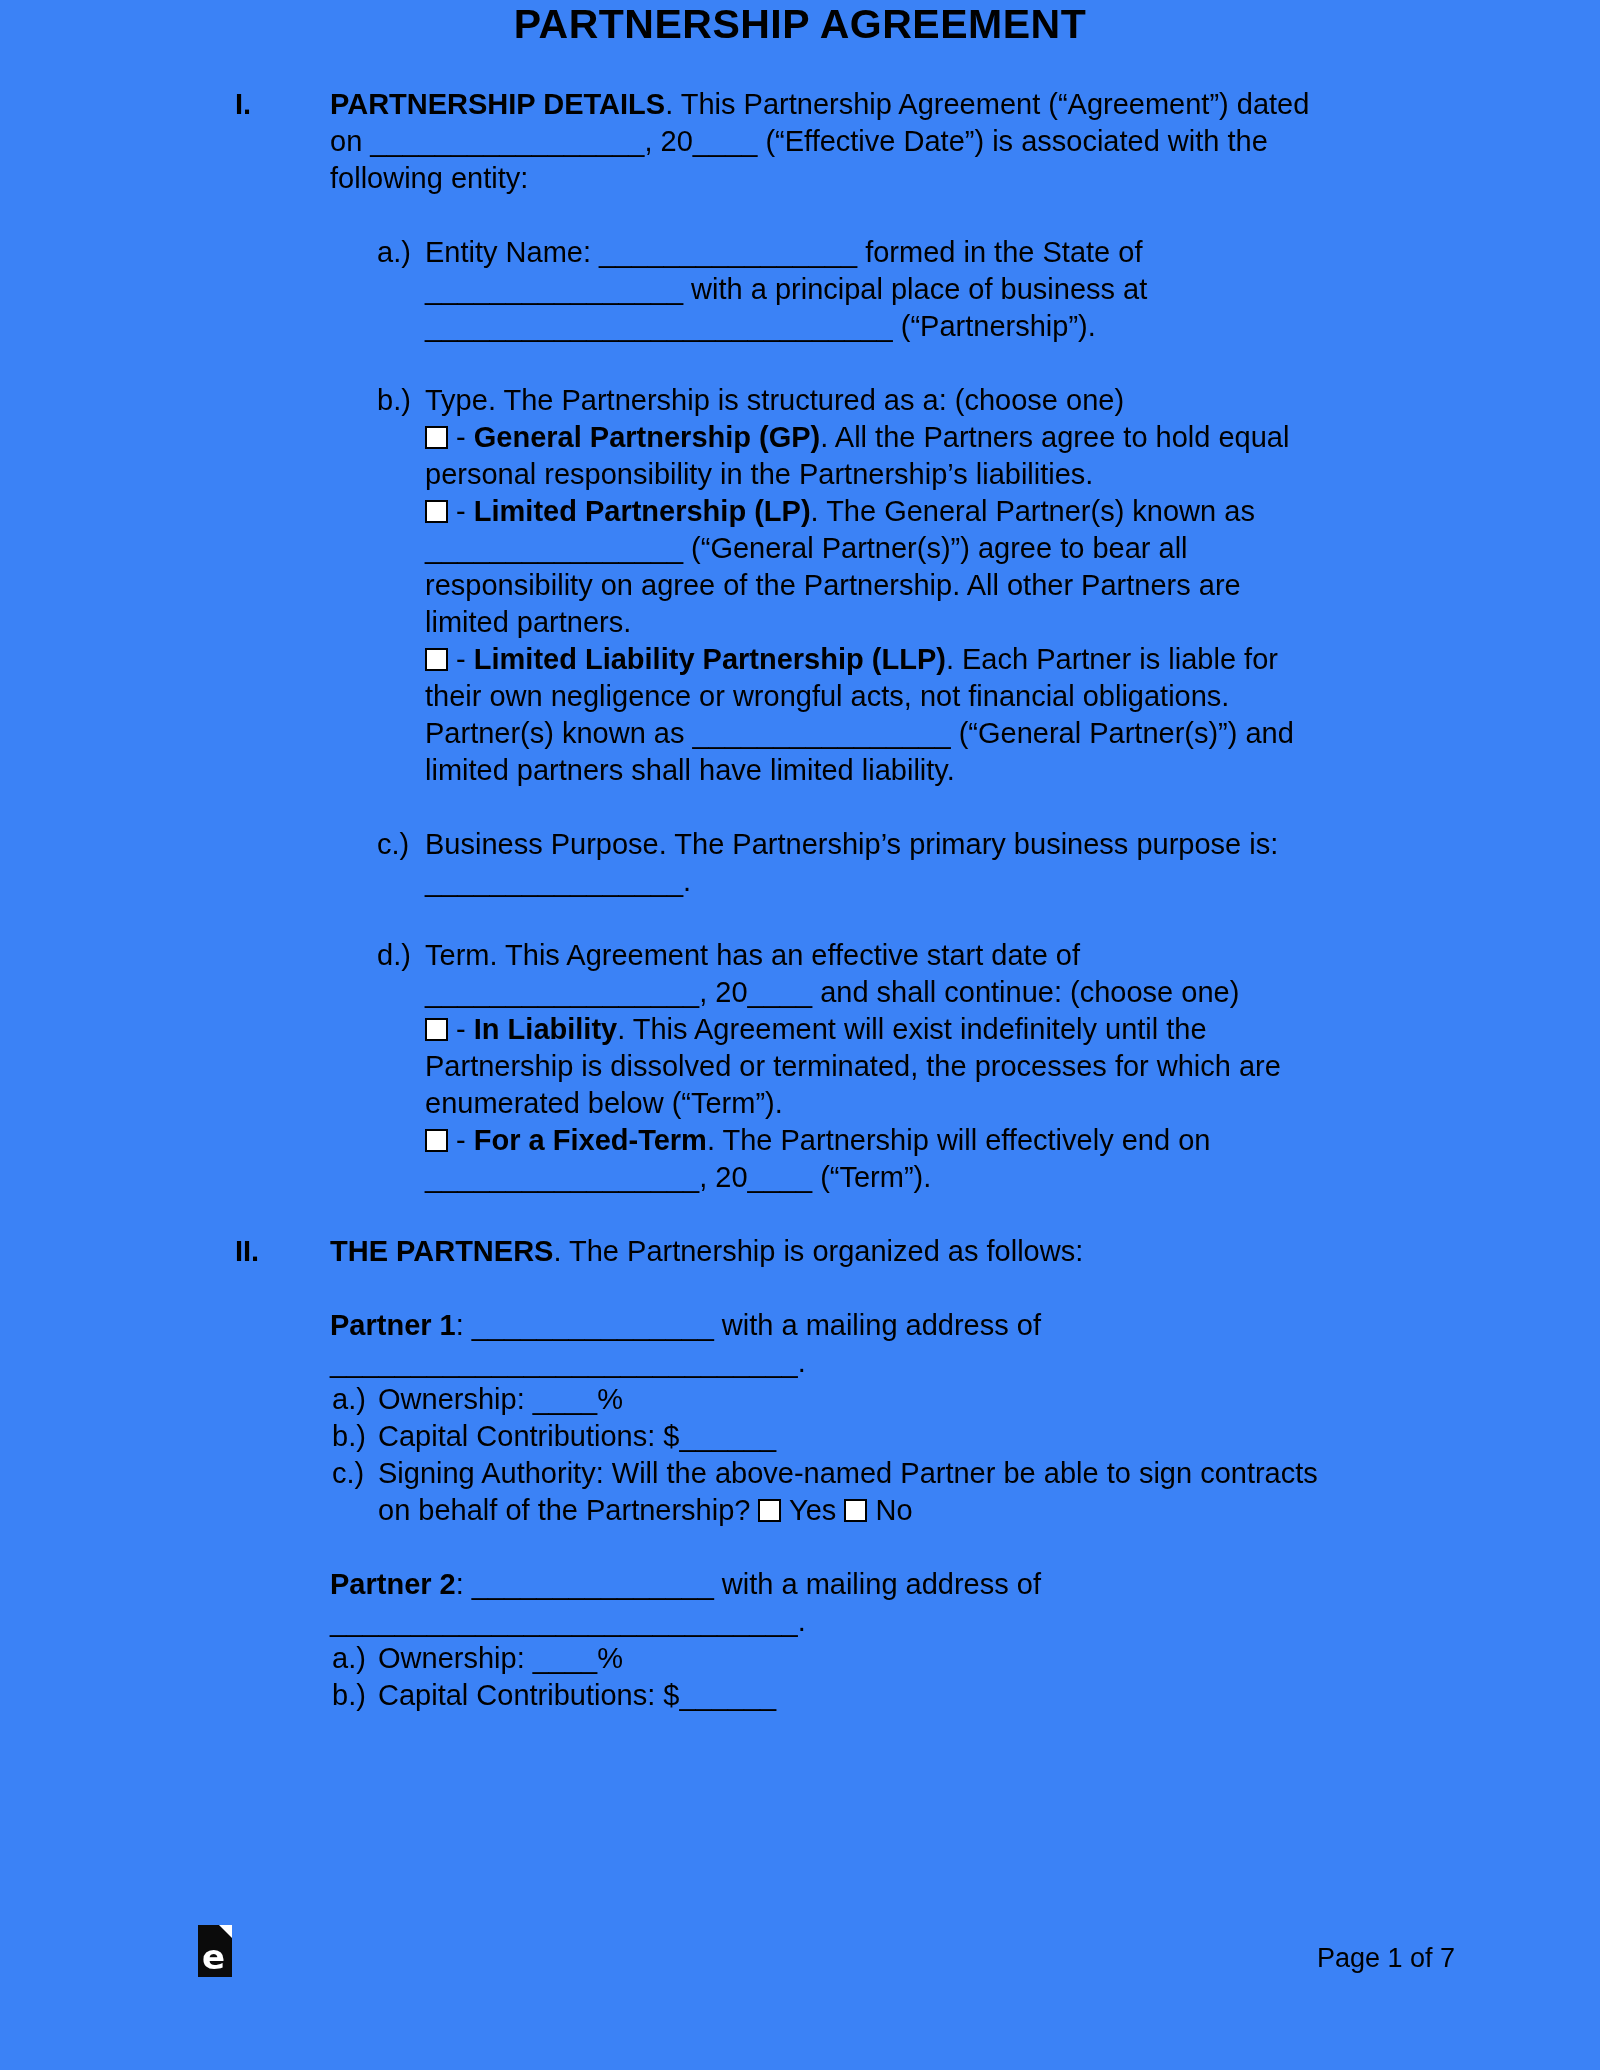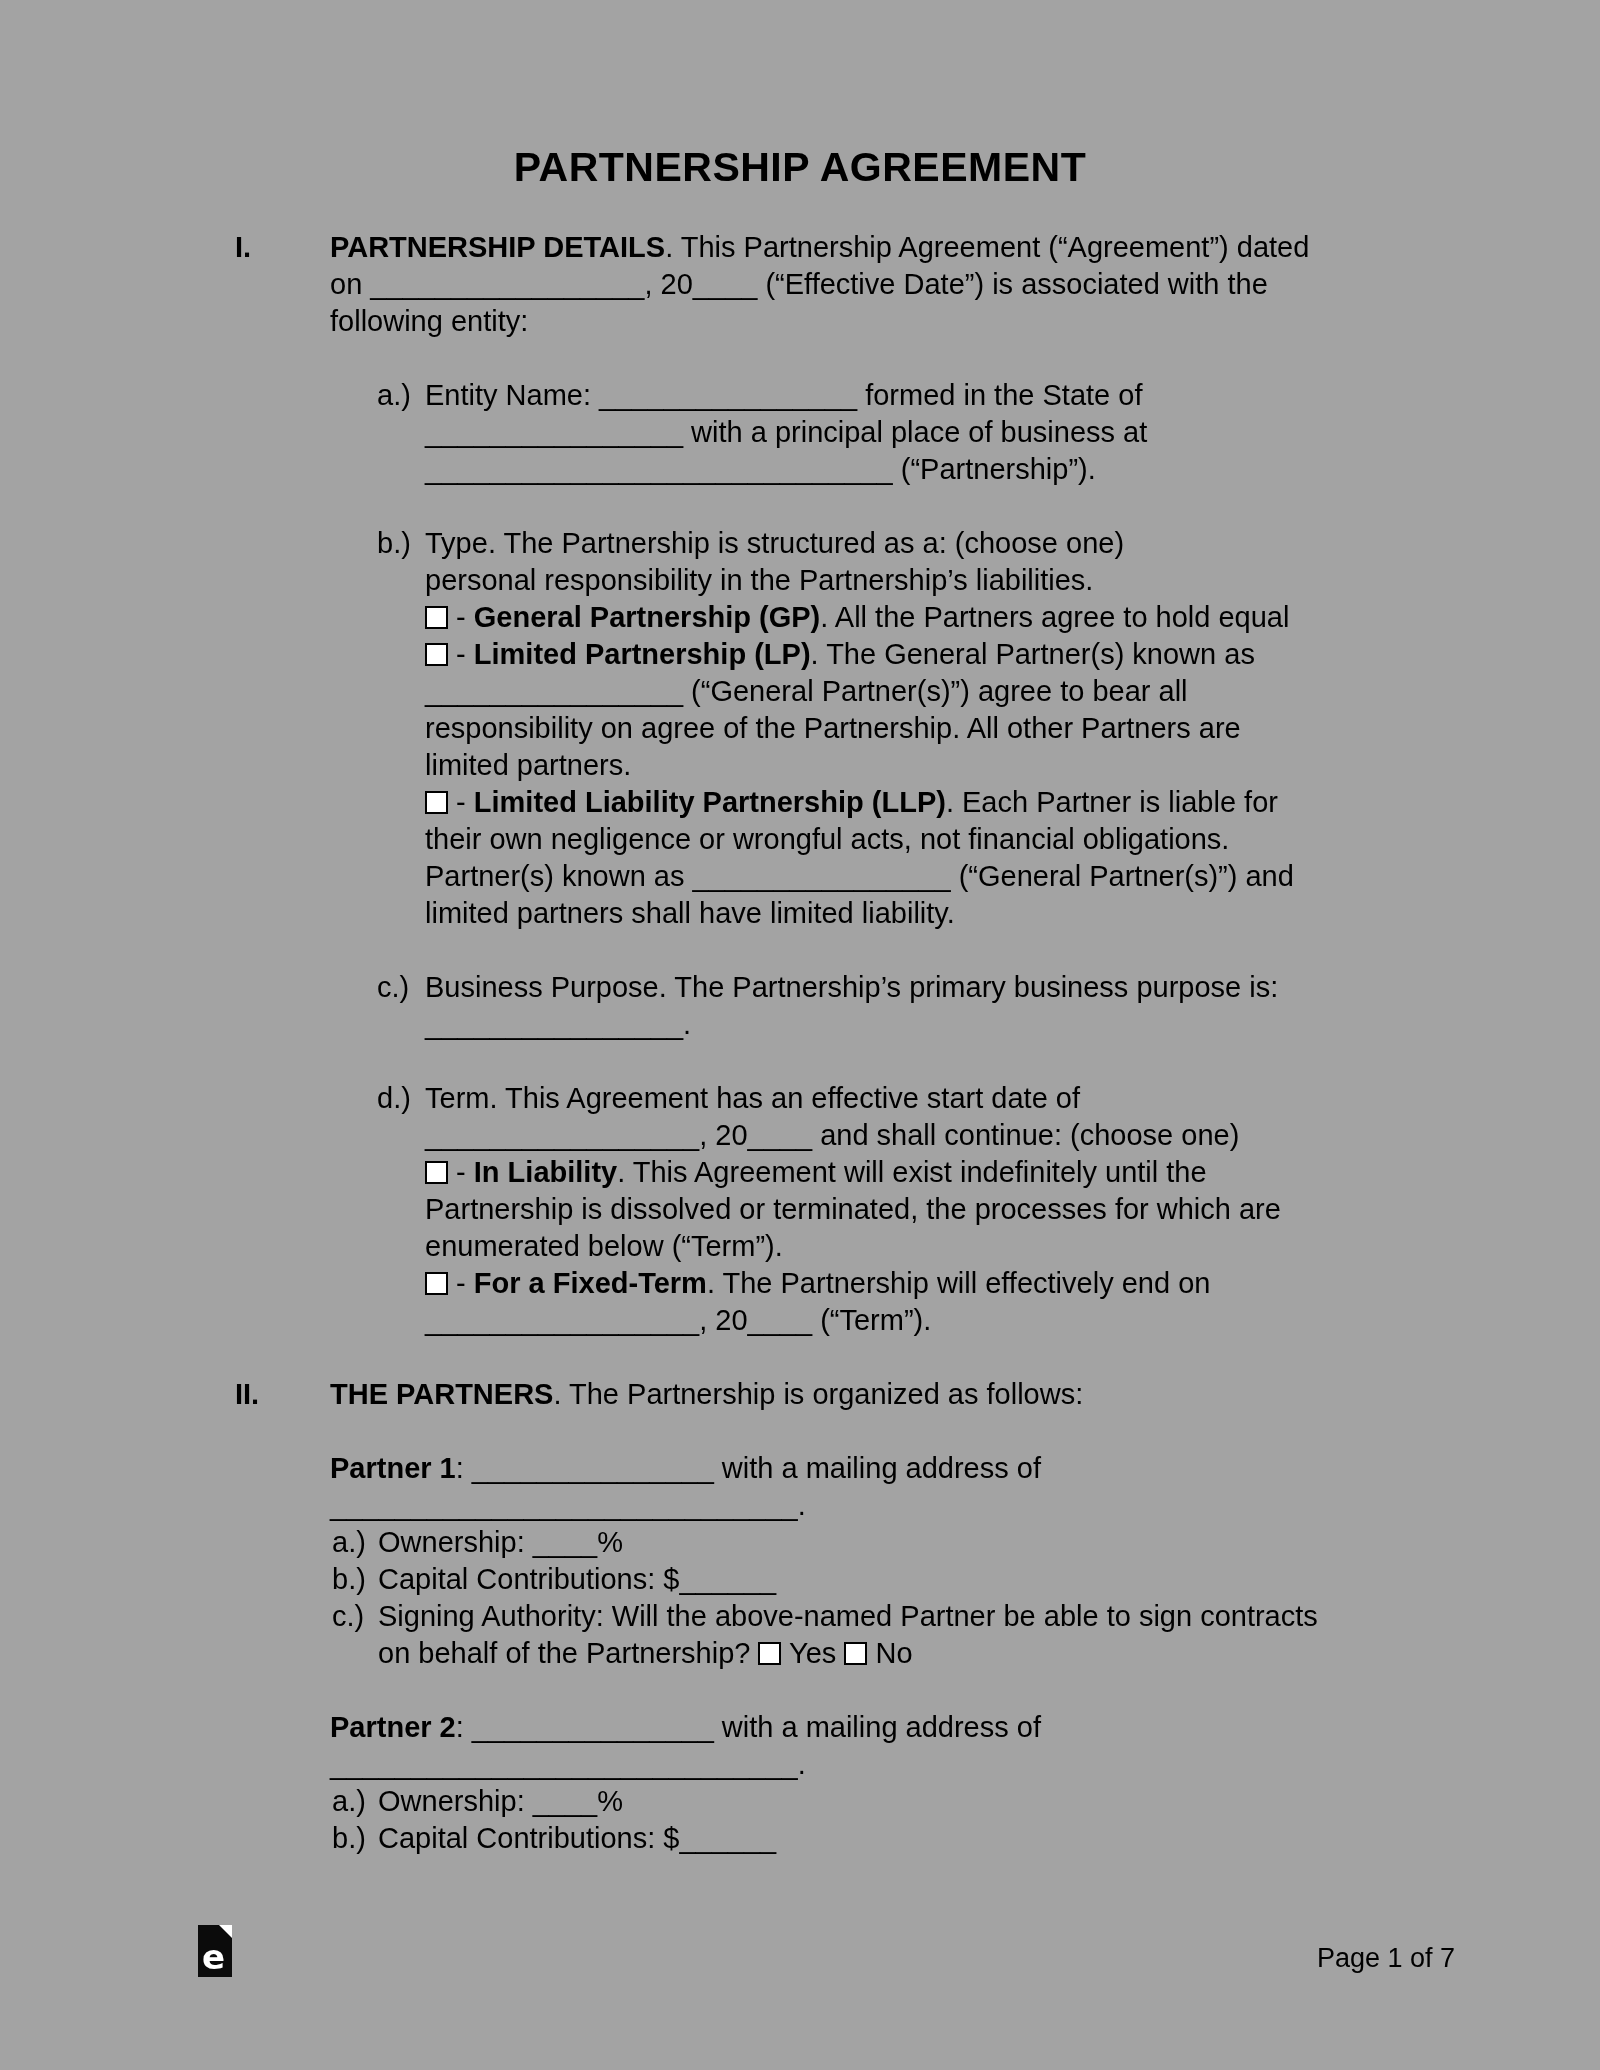--- a/index.html
+++ b/index.html
@@ -1,26 +1,25 @@
 <!DOCTYPE html>
 <html><head>
 <meta charset="utf-8">
 <style>
   html,body { margin:0; padding:0; background:#e9e9e9; }
   .page {
     position:relative;
     width:1600px; height:2070px;
     margin:0 auto;
-    background:#a3a3a3;
+    background:#3b82f6;
     font-family:"Liberation Sans", sans-serif;
     font-size:29px;
     line-height:37px;
     color:#000;
     box-sizing:border-box;
-    padding-top:143px;
     overflow:hidden;
   }
   .doc-title {
     margin:0 0 38px 0;
     text-align:center;
     font-size:41px;
     line-height:48px;
     font-weight:bold;
     letter-spacing:0.5px;
   }
@@ -87,22 +86,22 @@
           </div>
           <div class="block b-item i1 spaced">
             <span class="marker">a.)</span>
             <div class="line"><span class="seg-u">Entity Name</span><span>: ________________ formed in the State of</span></div>
             <div class="line"><span>________________ with a principal place of business at</span></div>
             <div class="line"><span>_____________________________ (“Partnership”).</span></div>
           </div>
           <div class="block b-item i1 spaced">
             <span class="marker">b.)</span>
             <div class="line"><span class="seg-u">Type</span><span>. The Partnership is structured as a: (choose one)</span></div>
+            <div class="line"><span class="checkbox"></span><span> - </span><span class="seg-b">General Partnership (GP)</span><span>. All the Partners agree to hold equal</span></div>
             <div class="line"><span>personal responsibility in the Partnership’s liabilities.</span></div>
-            <div class="line"><span class="checkbox"></span><span> - </span><span class="seg-b">General Partnership (GP)</span><span>. All the Partners agree to hold equal</span></div>
             <div class="line"><span class="checkbox"></span><span> - </span><span class="seg-b">Limited Partnership (LP)</span><span>. The General Partner(s) known as</span></div>
             <div class="line"><span>________________ (“General Partner(s)”) agree to bear all</span></div>
             <div class="line"><span>responsibility on agree of the Partnership. All other Partners are</span></div>
             <div class="line"><span>limited partners.</span></div>
             <div class="line"><span class="checkbox"></span><span> - </span><span class="seg-b">Limited Liability Partnership (LLP)</span><span>. Each Partner is liable for</span></div>
             <div class="line"><span>their own negligence or wrongful acts, not financial obligations.</span></div>
             <div class="line"><span>Partner(s) known as ________________ (“General Partner(s)”) and</span></div>
             <div class="line"><span>limited partners shall have limited liability.</span></div>
           </div>
           <div class="block b-item i1 spaced">

